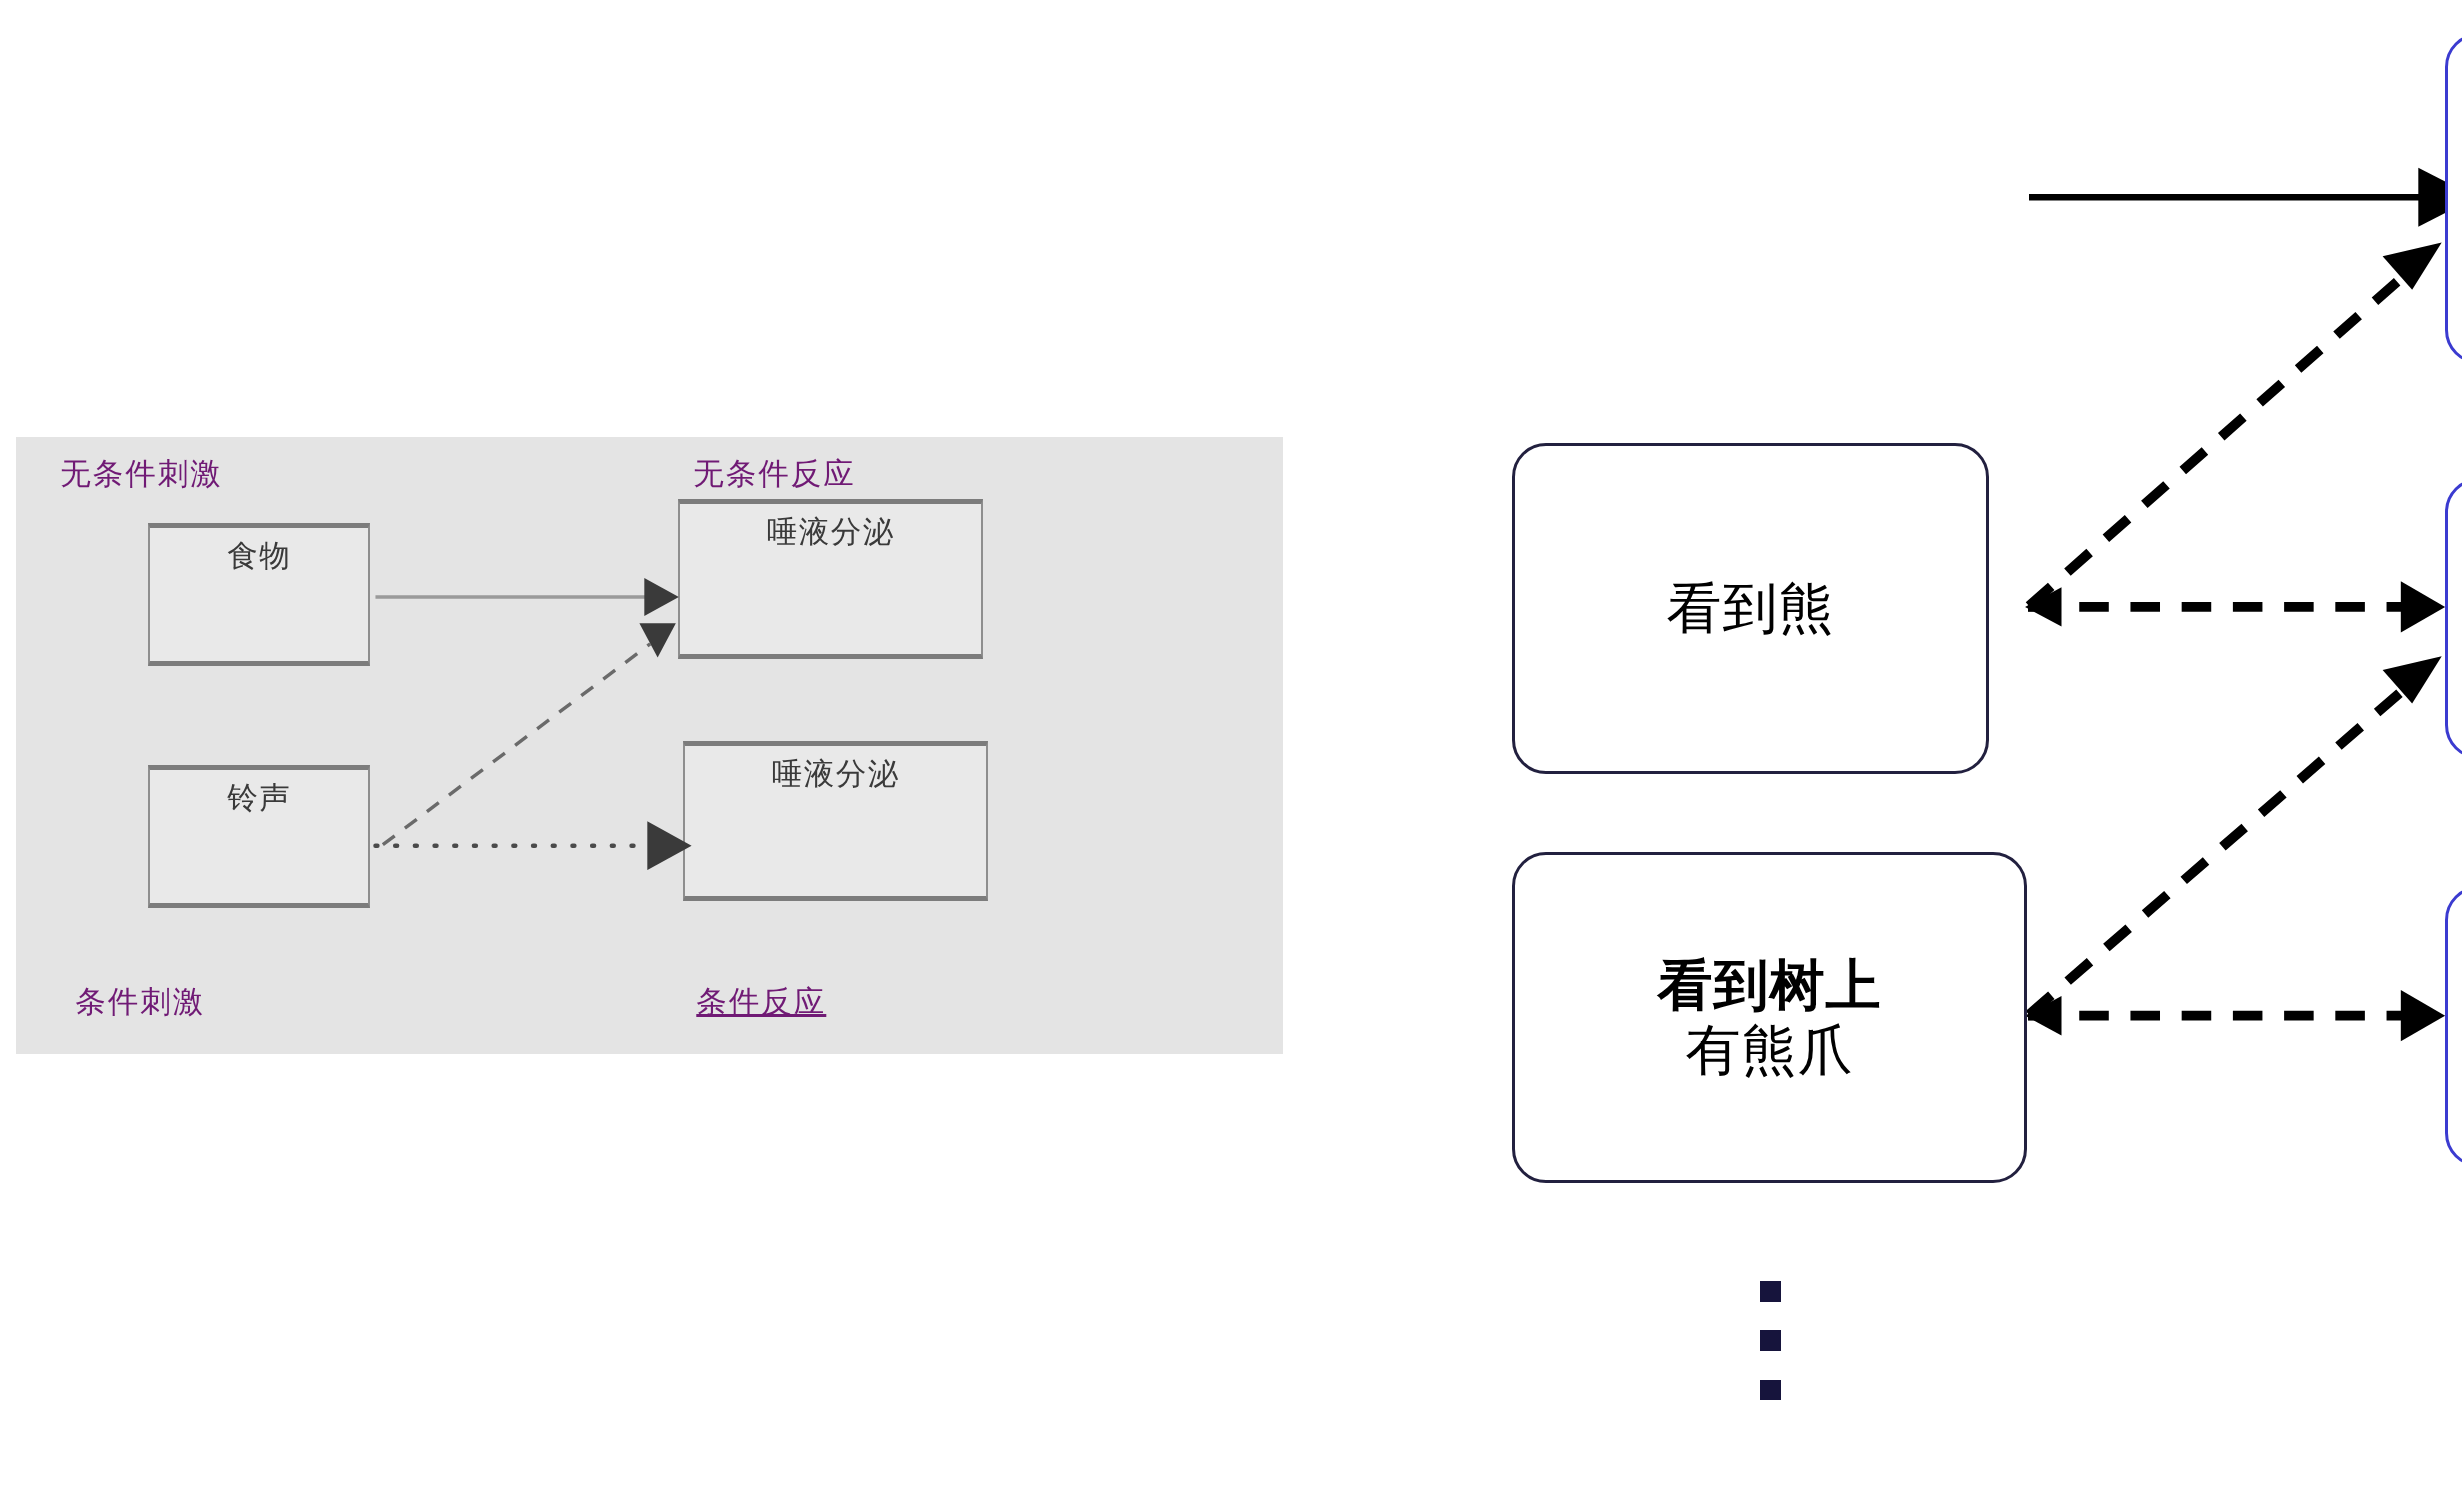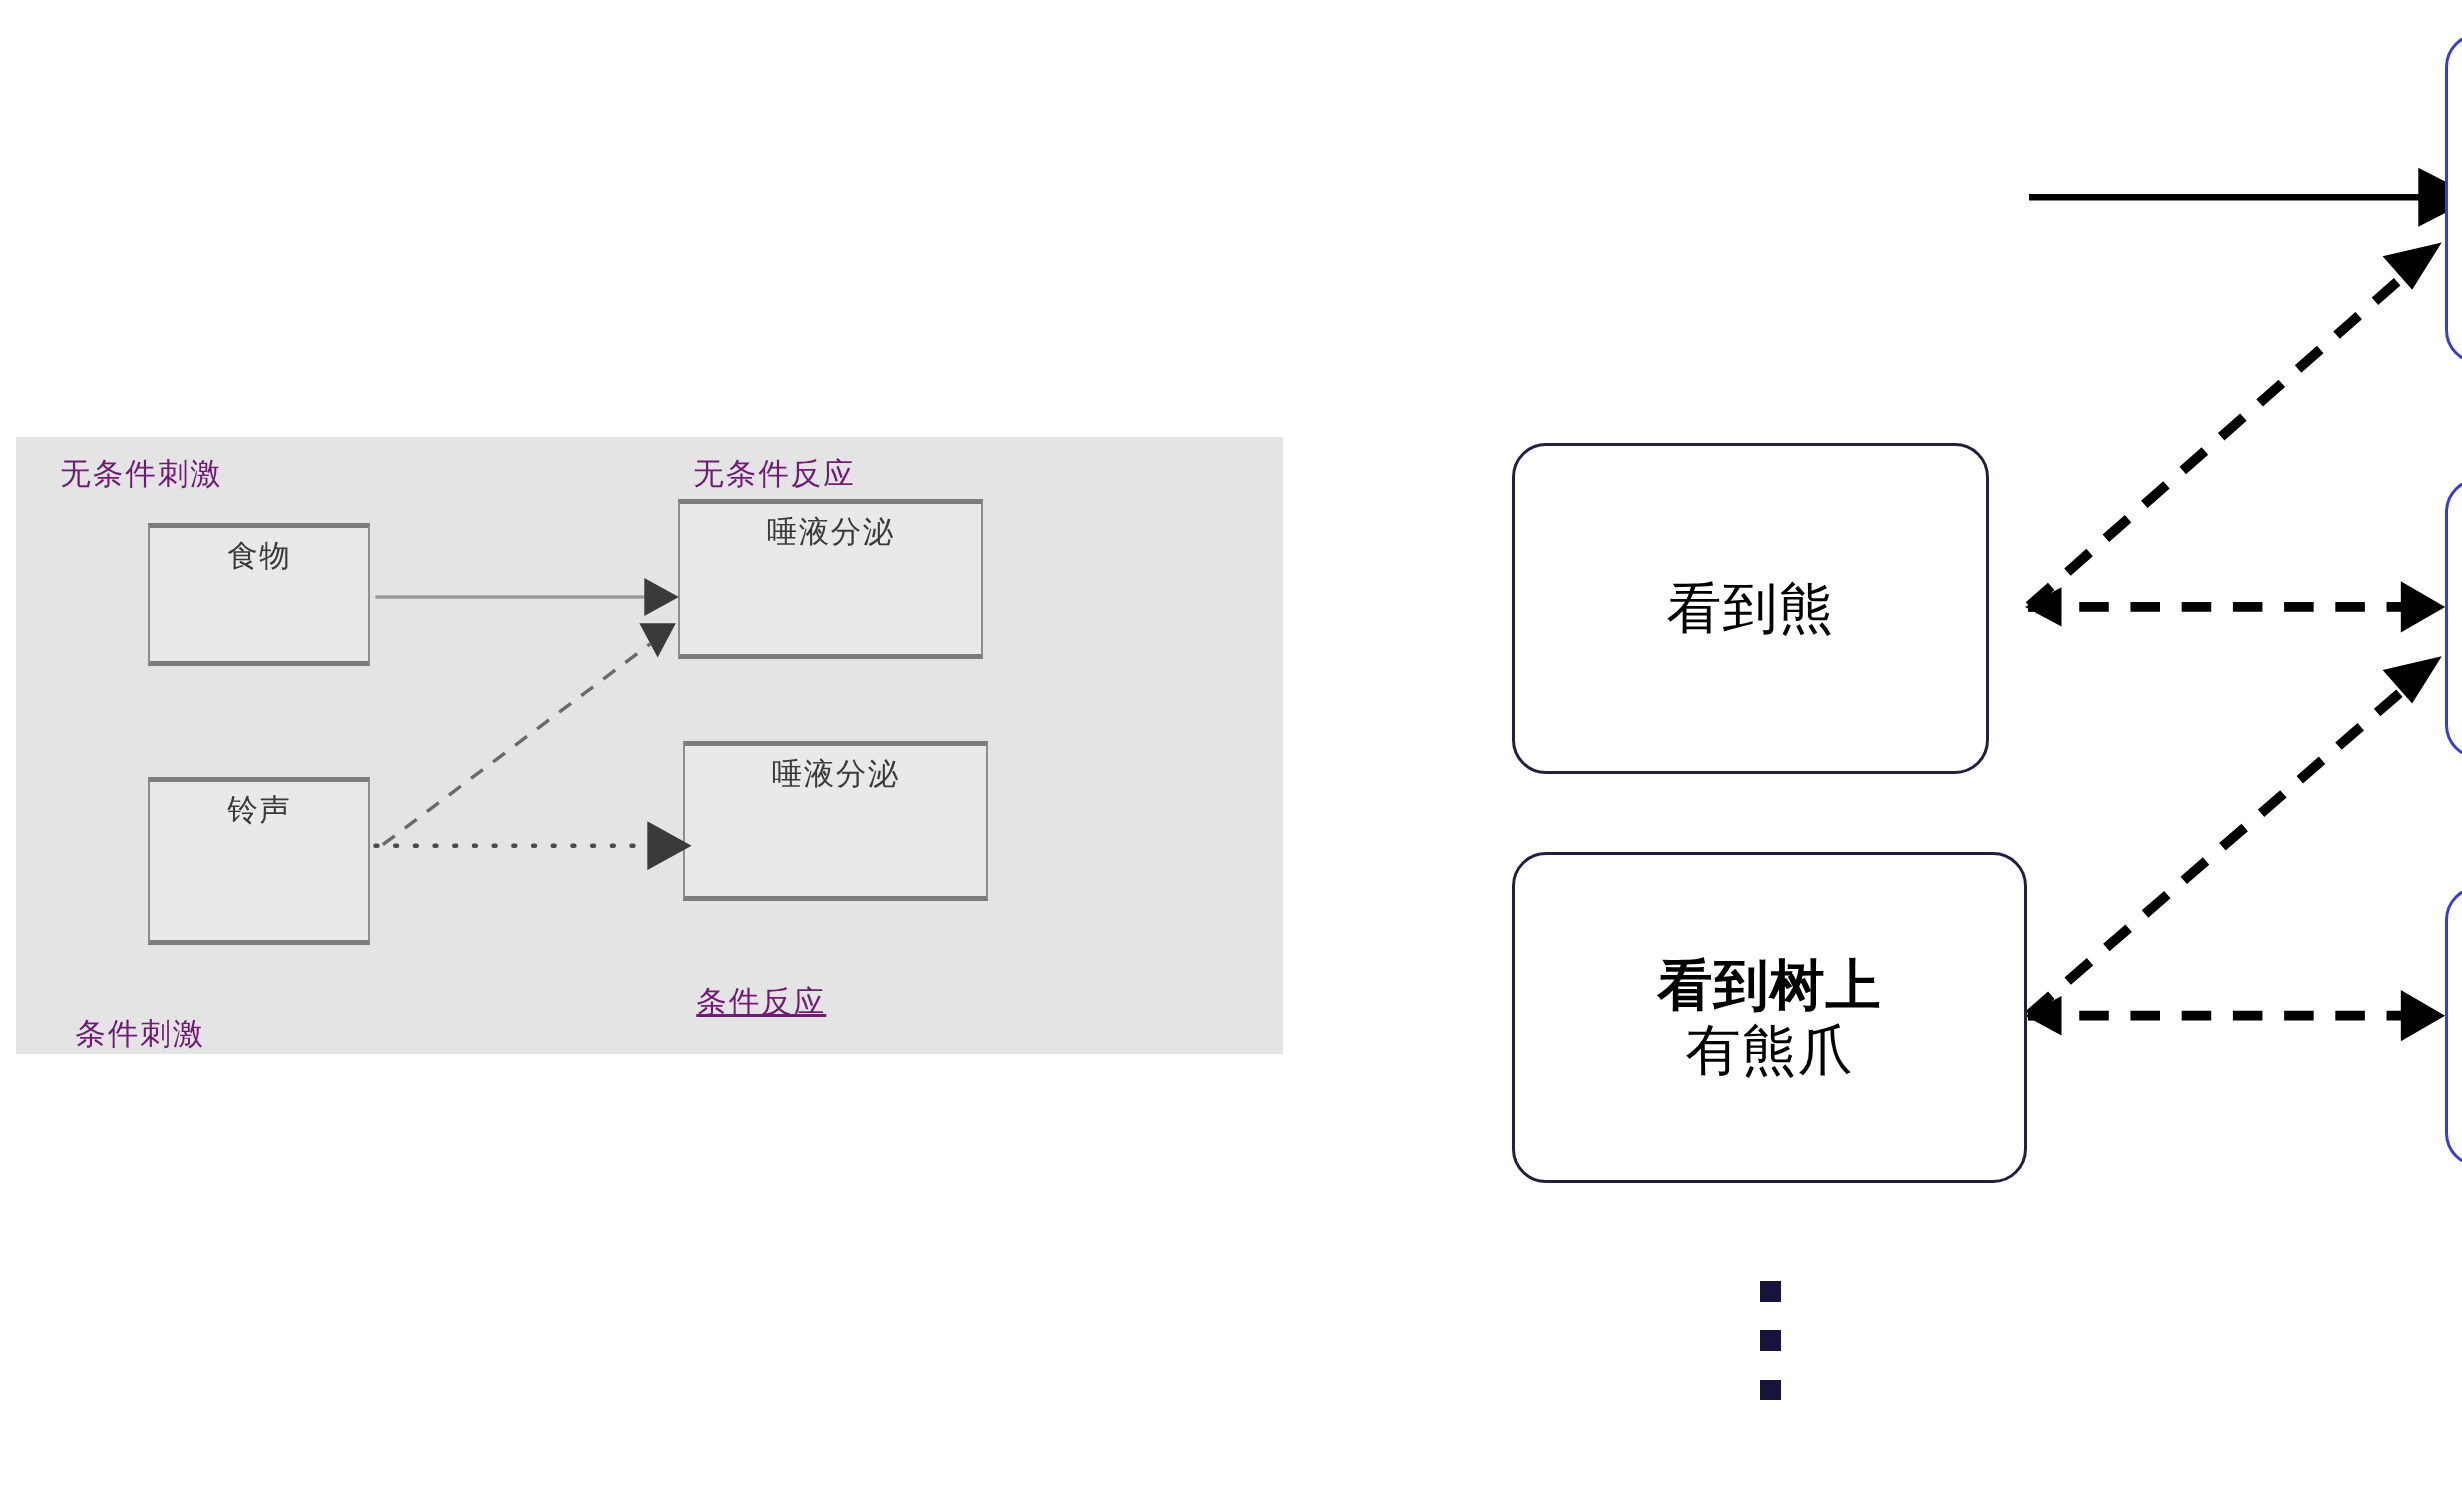--- a/index.html
+++ b/index.html
@@ -51,29 +51,29 @@
 <body>
 
 <div id="stage">
 
   <div id="pavlov-panel">
 
     <div class="pv-label" style="left:44px;top:16.7px;">无条件刺激</div>
 
     <div class="pv-label" style="left:677px;top:16.7px;">无条件反应</div>
 
-    <div class="pv-label" style="left:59px;top:545px;margin-top:32px;">条件刺激</div>
+    <div class="pv-label" style="left:59px;top:545px;">条件刺激</div>
 
     <div class="pv-label" style="left:680px;top:545px;text-decoration:underline;">条件反应</div>
 
     <div class="pv-box" style="left:132px;top:86px;width:222px;height:143px;">
       <span>食物</span>
     </div>
 
-    <div class="pv-box" style="left:132px;top:340px;width:222px;height:168px;">
+    <div class="pv-box" style="left:132px;top:328px;width:222px;height:143px;">
       <span>铃声</span>
     </div>
 
     <div class="pv-box" style="left:662px;top:62px;width:305px;height:160px;">
       <span>唾液分泌</span>
     </div>
 
     <div class="pv-box" style="left:667px;top:304px;width:305px;height:160px;">
       <span>唾液分泌</span>
     </div>

